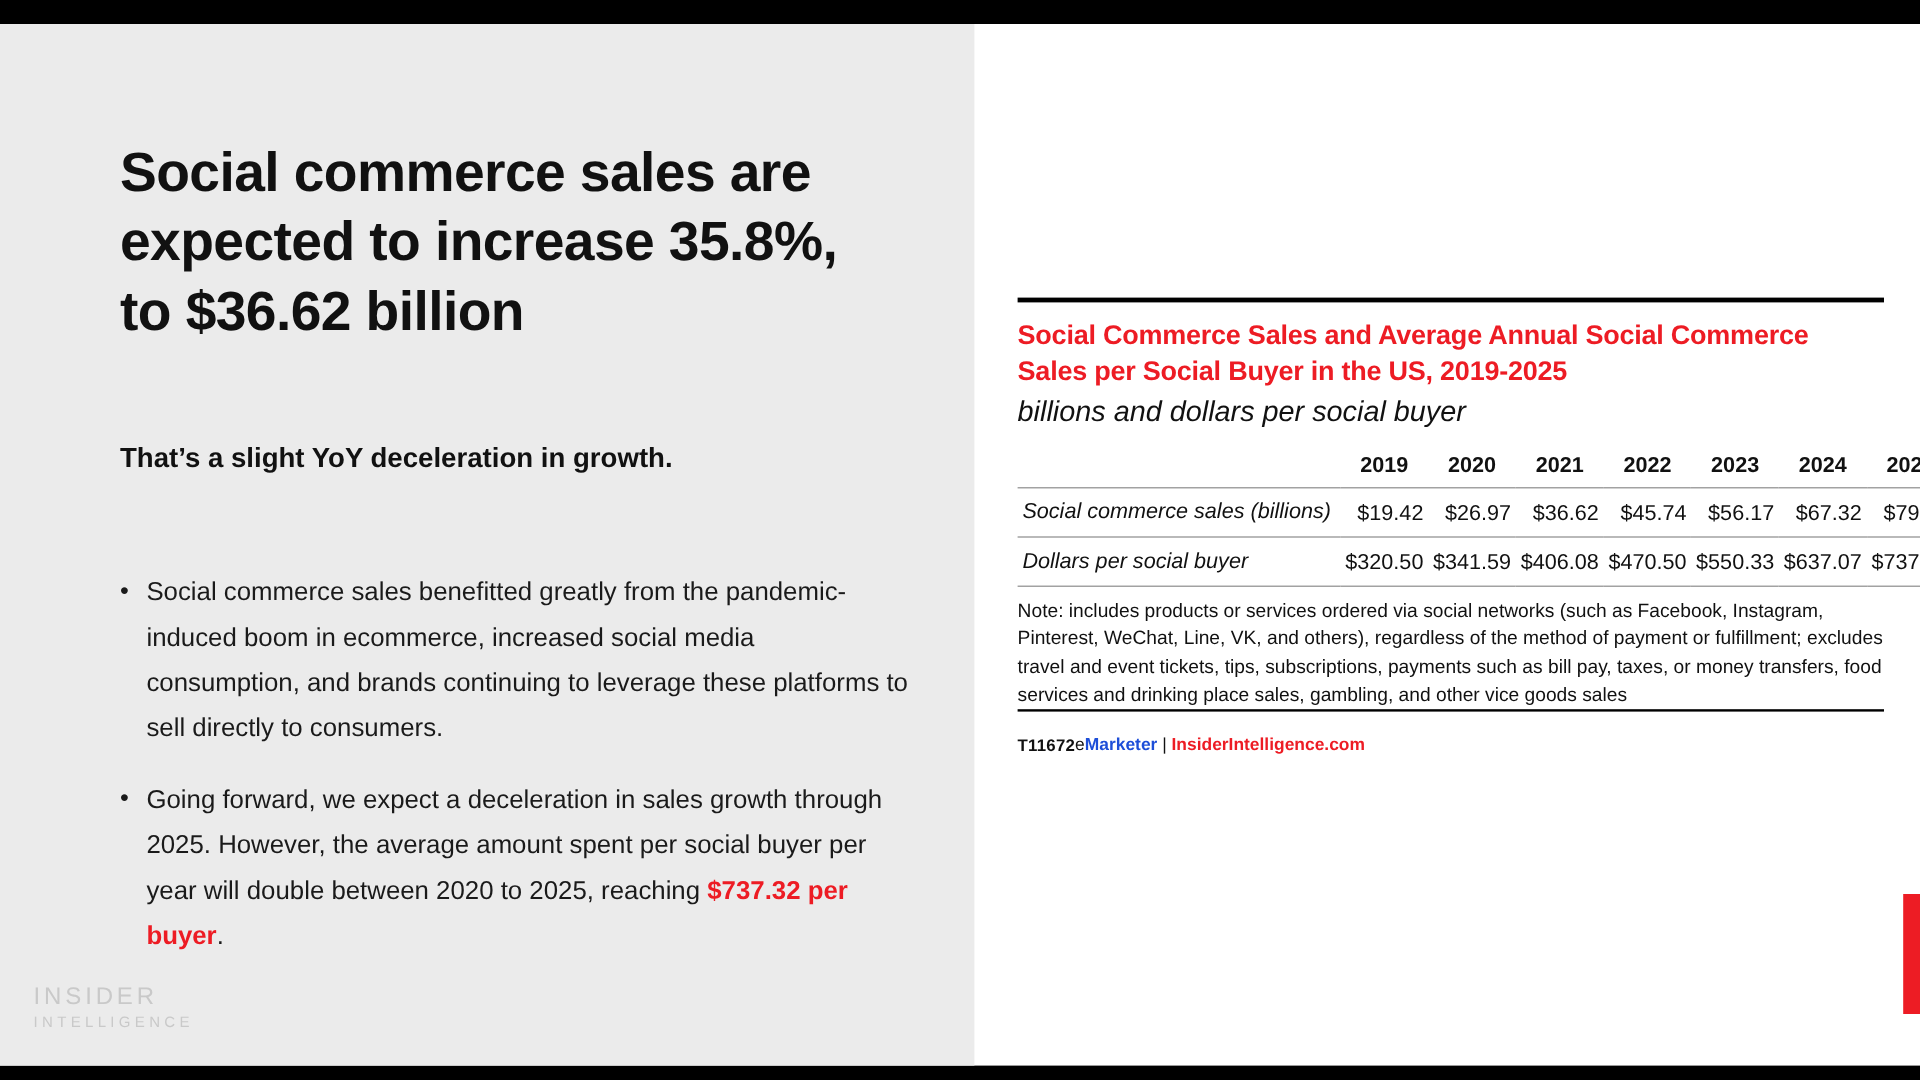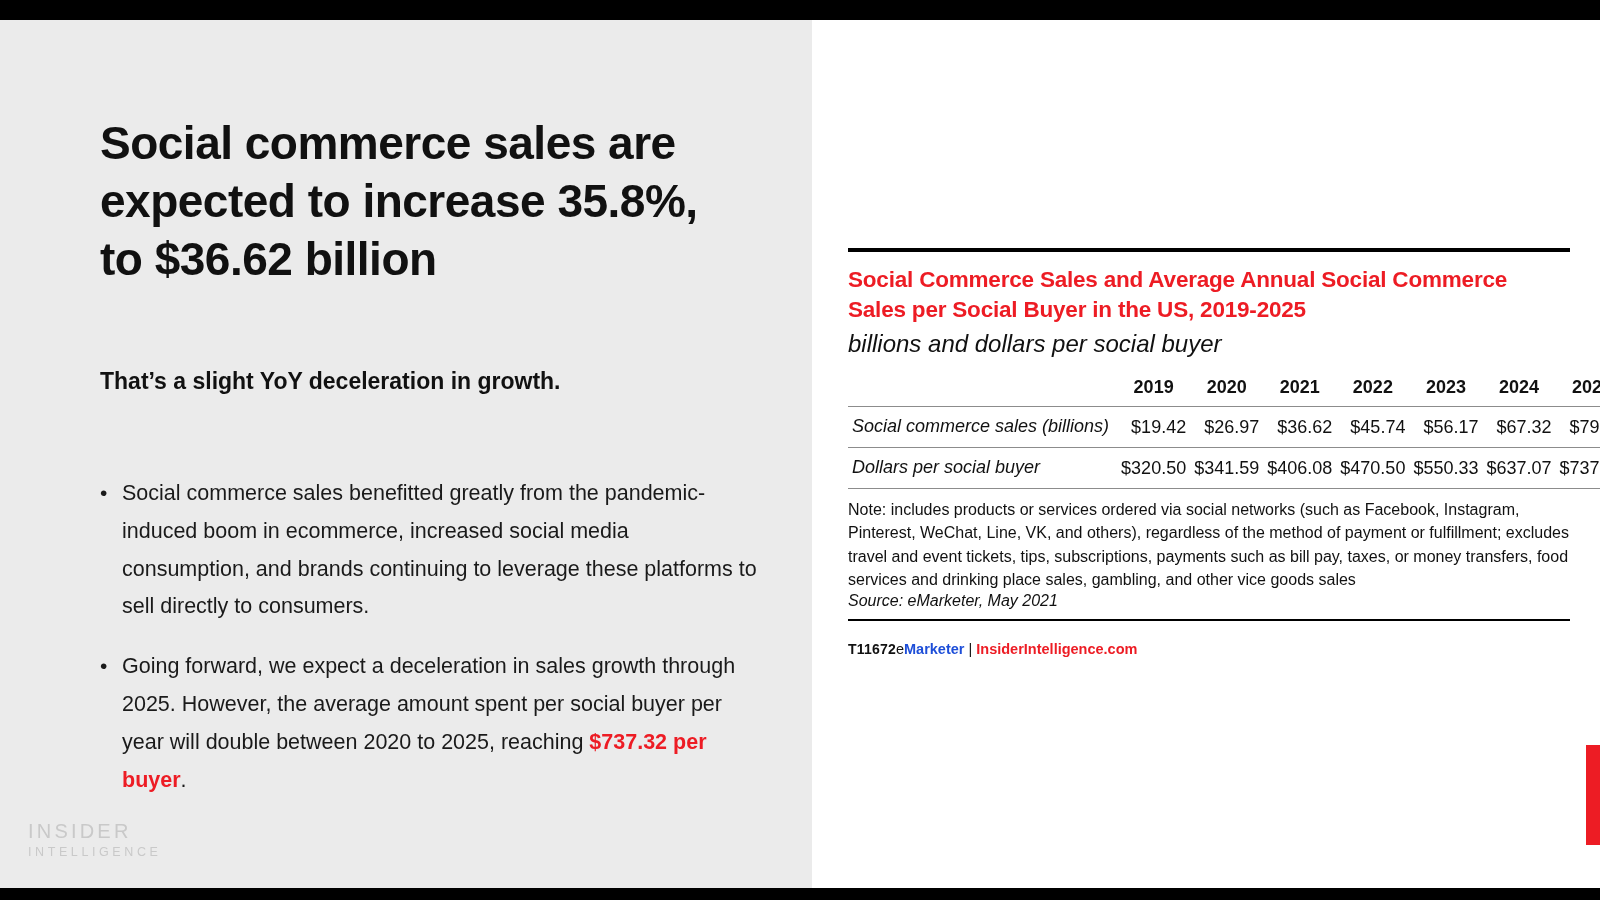--- a/index.html
+++ b/index.html
@@ -282,21 +282,20 @@
           <td>$406.08</td>
           <td>$470.50</td>
           <td>$550.33</td>
           <td>$637.07</td>
           <td>$737.32</td>
         </tr>
       </tbody>
     </table>
 
     <div class="note">Note: includes products or services ordered via social networks (such as Facebook, Instagram, Pinterest, WeChat, Line, VK, and others), regardless of the method of payment or fulfillment; excludes travel and event tickets, tips, subscriptions, payments such as bill pay, taxes, or money transfers, food services and drinking place sales, gambling, and other vice goods sales</div>
-    <div class="source">Source: eMarketer, May 2021</div>
 
     <div class="footer-row">
       <div class="footer-left">T11672</div>
       <div class="footer-right"><span class="emk-e">e</span><span class="emk-b">Marketer</span><span class="sep"> | </span><span>InsiderIntelligence.com</span></div>
     </div>
 
   </div>
 
 </div>
 

